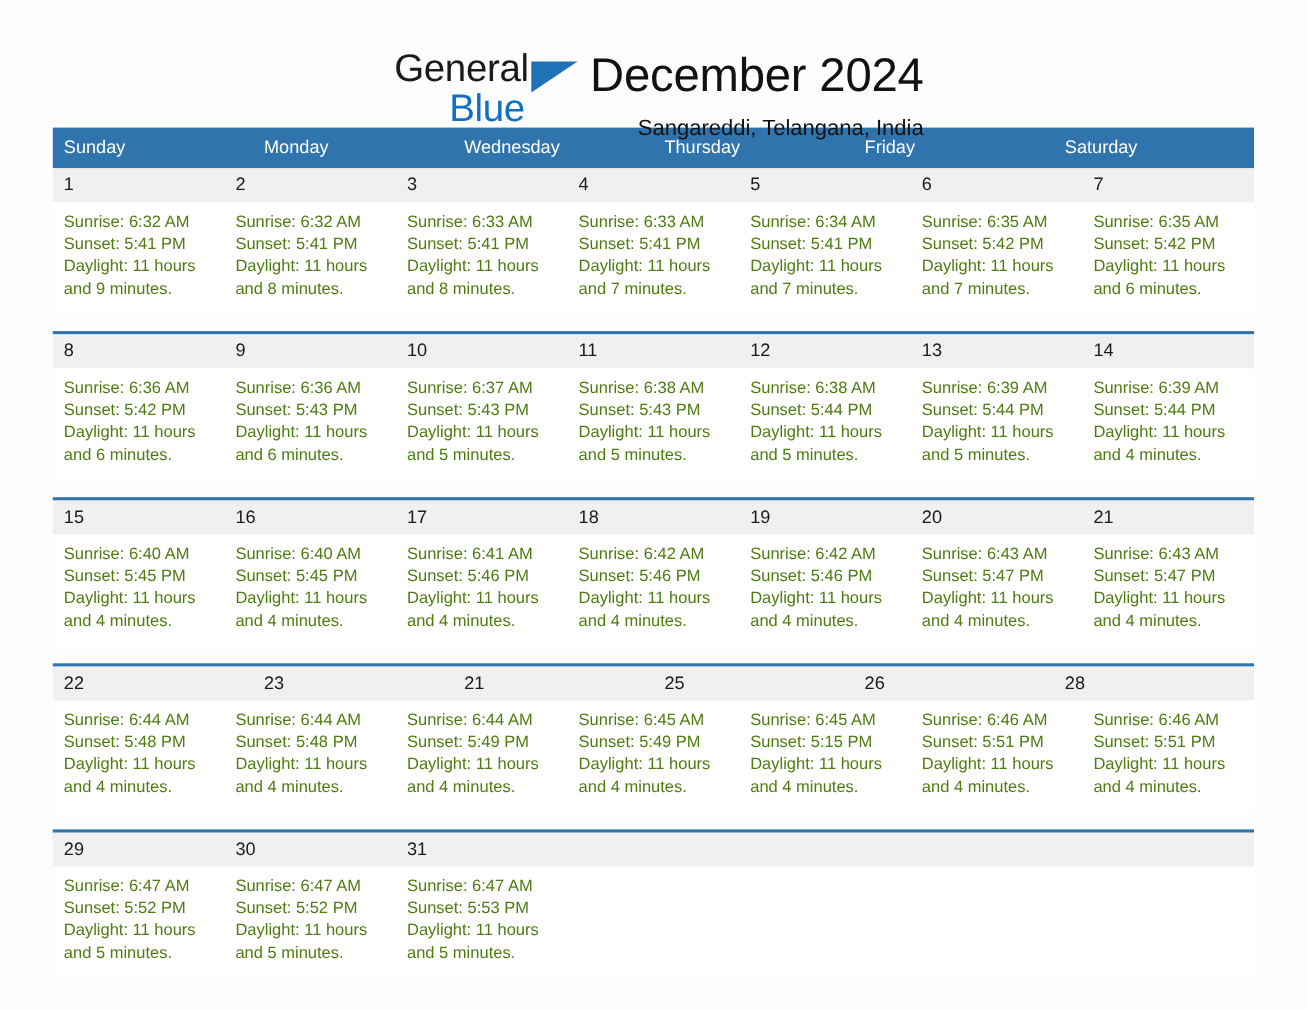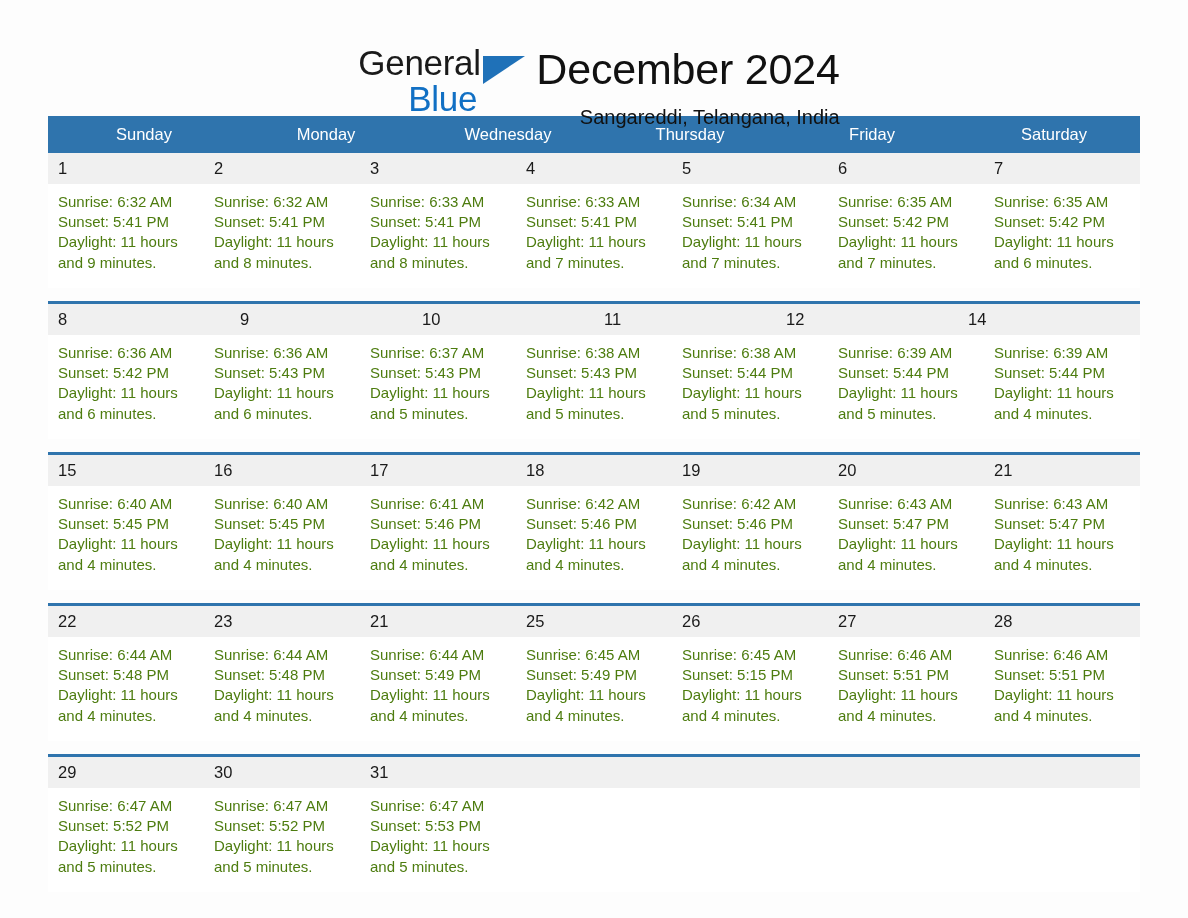--- a/index.html
+++ b/index.html
@@ -91,21 +91,20 @@
     display: flex;
     background: #2f74ad;
   }
   .week-head .dow {
     flex: 1 1 0;
     color: #ffffff;
     font-size: 16.5px;
     line-height: 20px;
     padding: 8px 0 9px 10px;
     box-sizing: border-box;
-    text-align: center;
   }
   .week {
     display: flex;
     flex-direction: column;
     border-top: 3px solid #2f74ad;
     margin-top: 13px;
   }
   .week:first-of-type {
     margin-top: 0;
     border-top: none;
@@ -224,20 +223,21 @@
             </div>
           </div>
         </div>
         <div class="week">
           <div class="daynum-row">
             <div class="daynum">8</div>
             <div class="daynum">9</div>
             <div class="daynum">10</div>
             <div class="daynum">11</div>
             <div class="daynum">12</div>
+            <div class="daynum">13</div>
             <div class="daynum">14</div>
           </div>
           <div class="detail-row">
             <div class="detail">
               <span class="line">Sunrise: 6:36 AM</span>
               <span class="line">Sunset: 5:42 PM</span>
               <span class="line daylight">Daylight: 11 hours and 6 minutes.</span>
             </div>
             <div class="detail">
               <span class="line">Sunrise: 6:36 AM</span>
@@ -319,21 +319,20 @@
             </div>
           </div>
         </div>
         <div class="week">
           <div class="daynum-row">
             <div class="daynum">22</div>
             <div class="daynum">23</div>
             <div class="daynum">21</div>
             <div class="daynum">25</div>
             <div class="daynum">26</div>
-            <div class="daynum">27</div>
             <div class="daynum">28</div>
           </div>
           <div class="detail-row">
             <div class="detail">
               <span class="line">Sunrise: 6:44 AM</span>
               <span class="line">Sunset: 5:48 PM</span>
               <span class="line daylight">Daylight: 11 hours and 4 minutes.</span>
             </div>
             <div class="detail">
               <span class="line">Sunrise: 6:44 AM</span>

